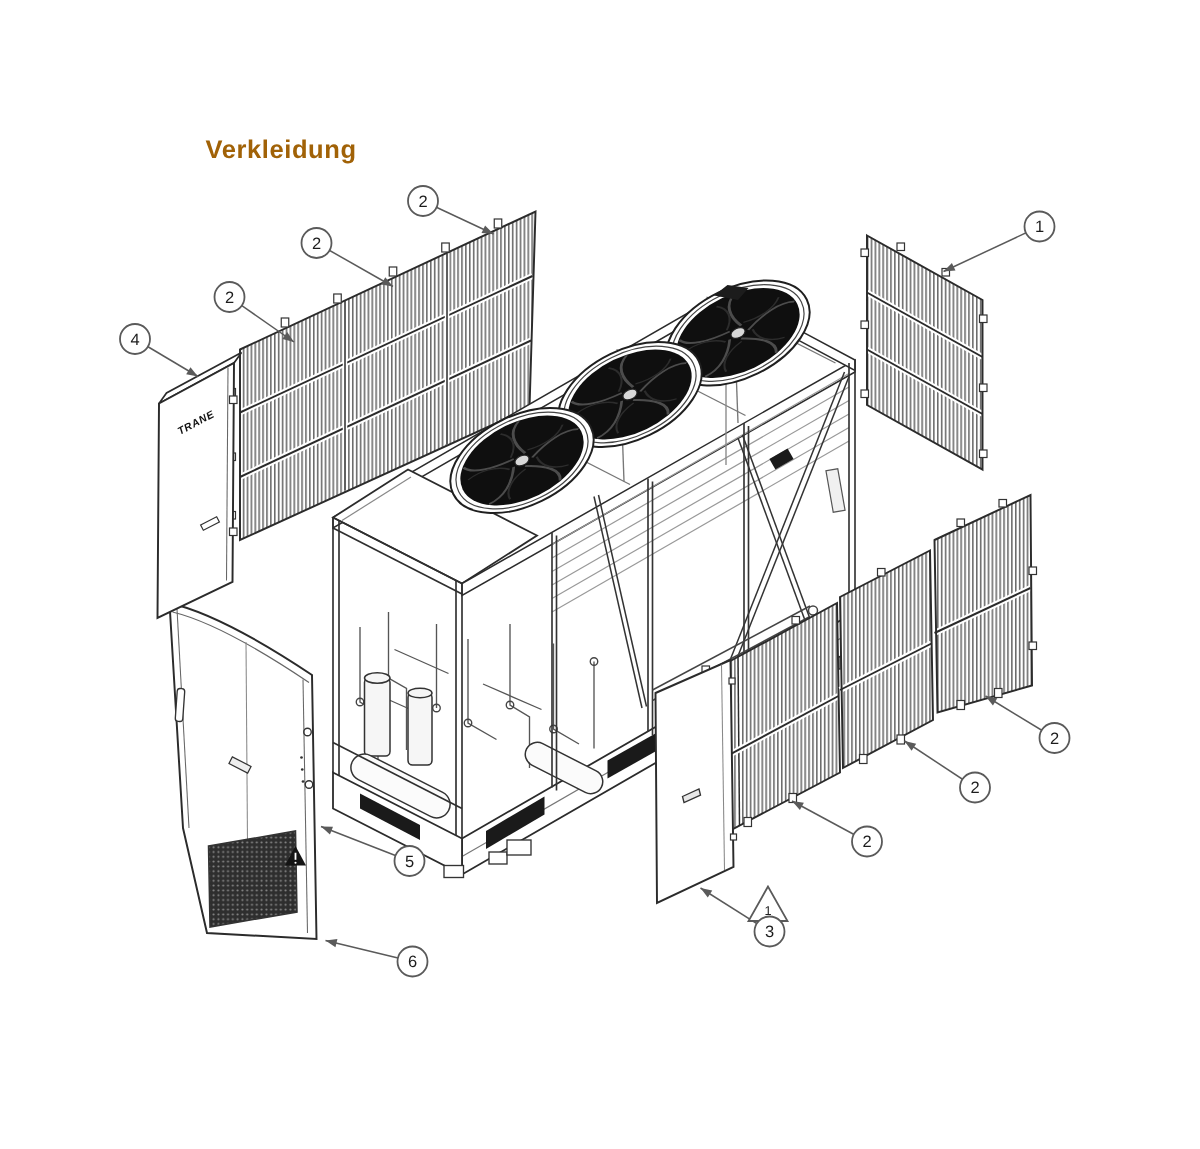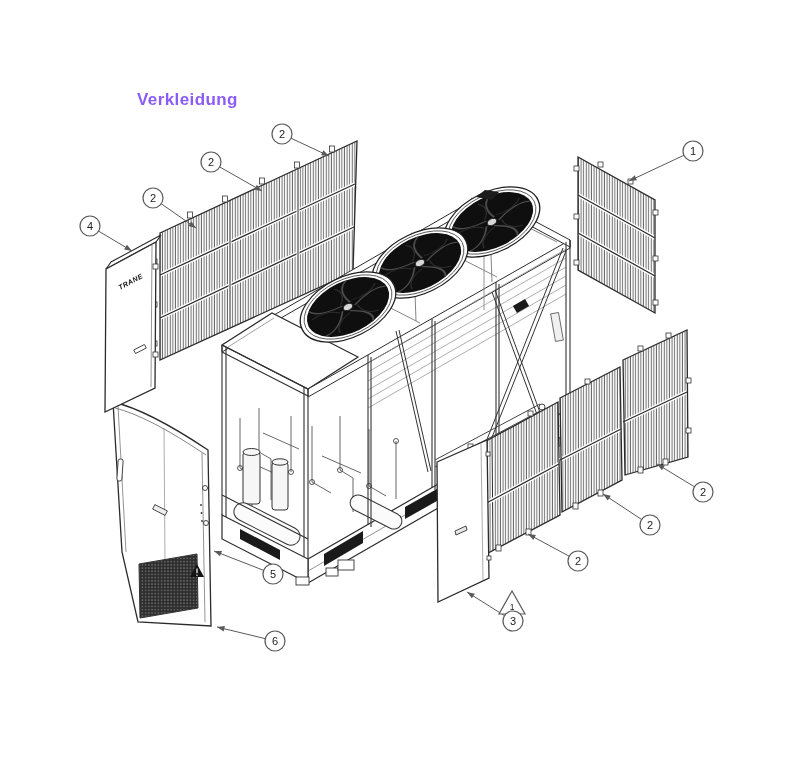--- a/index.html
+++ b/index.html
@@ -1,20 +1,20 @@
 <!DOCTYPE html>
 <html><head>
 <meta charset="utf-8">
 <style>
   html,body{margin:0;padding:0;background:#fff;}
   .stage{position:relative;width:800px;height:766px;background:#fff;overflow:hidden;
          font-family:"Liberation Sans", sans-serif;}
   .stage svg{position:absolute;left:0;top:0;}
   .drawing-title{position:absolute;left:137px;top:90px;font-size:17px;font-weight:bold;
-                 color:#8b5cf6;letter-spacing:.4px;}
+                 color:#a16207;letter-spacing:.4px;}
   text{font-family:"Liberation Sans", sans-serif;}
 </style>
 </head>
 <body>
 
 <div class="stage">
 
 <svg width="800" height="766" viewBox="0 0 800 766">
   <defs>
     <pattern id="gv" width="2.6" height="6" patternUnits="userSpaceOnUse">

